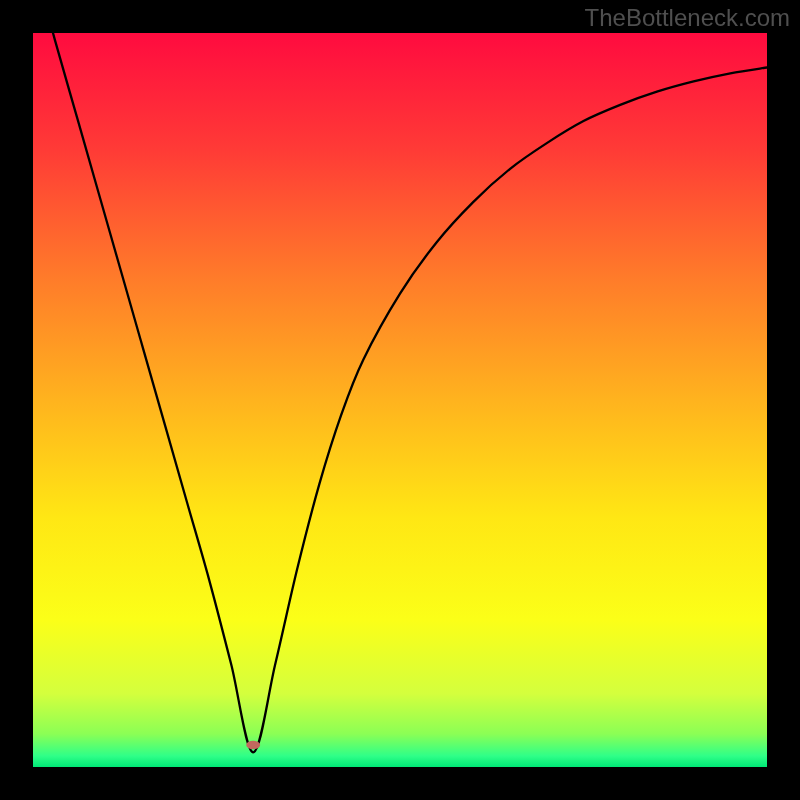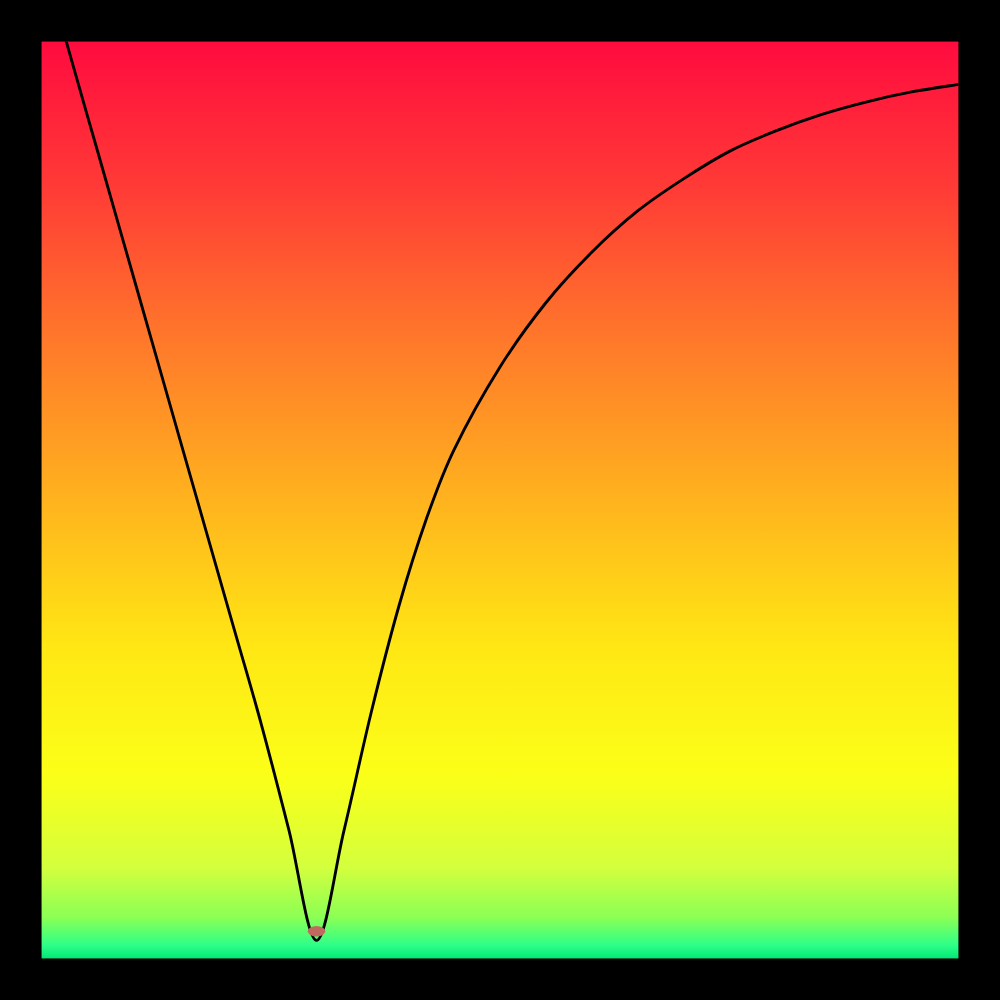--- a/index.html
+++ b/index.html
@@ -56,13 +56,14 @@
             <stop offset="95.5%" stop-color="#8bff55"></stop>
             <stop offset="98.5%" stop-color="#2fff88"></stop>
             <stop offset="100%" stop-color="#00e876"></stop>
           </linearGradient>
       </defs>
       <rect x="0" y="0" width="734" height="734" fill="url(#bg)"></rect>
       <path id="curve" fill="none" stroke="#000" stroke-width="2.3" stroke-linejoin="round" stroke-linecap="round" d="M 0 -73.40000000000009 C 3.67 -59.943333333333406, 14.68 -18.961666666666645, 22.02 7.340000000000032 C 29.36 33.64166666666671, 36.699999999999996 58.71999999999997, 44.04 84.40999999999997 C 51.38 110.09999999999997, 58.72 135.79000000000002, 66.06 161.48000000000002 C 73.4 187.17000000000002, 80.74 212.85999999999996, 88.08 238.54999999999995 C 95.42 264.23999999999995, 102.75999999999999 289.93000000000006, 110.1 315.62000000000006 C 117.44 341.31000000000006, 124.78 367, 132.12 392.69 C 139.46 418.38, 146.79999999999998 444.07, 154.14 469.76 C 161.48 495.45, 168.82 519.9166666666666, 176.16 546.8299999999999 C 183.5 573.7433333333332, 190.84 602.4916666666667, 198.18 631.24 C 205.52 659.9883333333333, 212.85999999999999 719.32, 220.2 719.32 C 227.54 719.32, 234.88 661.8233333333334, 242.22 631.24 C 249.56 600.6566666666666, 256.90000000000003 565.7916666666666, 264.24 535.8199999999999 C 271.58 505.84833333333324, 278.92 477.09999999999997, 286.26 451.40999999999997 C 293.59999999999997 425.71999999999997, 300.93999999999994 402.4766666666667, 308.28 381.68 C 315.62 360.8833333333333, 320.5133333333333 346.81499999999994, 330.3 326.62999999999994 C 340.0866666666667 306.44499999999994, 354.76666666666665 280.1433333333333, 367 260.57 C 379.23333333333335 240.99666666666667, 391.4666666666667 224.48166666666674, 403.70000000000005 209.19000000000005 C 415.9333333333334 193.89833333333337, 428.16666666666663 181.05333333333326, 440.4 168.81999999999994 C 452.6333333333333 156.58666666666662, 464.8666666666667 145.57666666666674, 477.1 135.79000000000008 C 489.33333333333337 126.00333333333343, 501.5666666666666 118.05166666666669, 513.8 110.10000000000002 C 526.0333333333333 102.14833333333335, 538.2666666666667 94.44133333333338, 550.5 88.08000000000004 C 562.7333333333333 81.7186666666667, 574.9666666666667 76.82533333333335, 587.2 71.93200000000002 C 599.4333333333334 67.03866666666669, 611.6666666666666 62.6346666666667, 623.9 58.72000000000003 C 636.1333333333333 54.80533333333335, 648.3666666666667 51.5023333333333, 660.6 48.44399999999996 C 672.8333333333334 45.38566666666662, 685.0666666666666 42.694333333333326, 697.3 40.370000000000005 C 709.5333333333333 38.04566666666668, 727.8833333333333 35.47666666666671, 734 34.49800000000005"></path>
       <ellipse id="marker" cx="220.2" cy="711.98" rx="7" ry="4.2" fill="#c1695e"></ellipse>
     </svg>
   </div>
+  <div class="watermark">TheBottleneck.com</div>
 </div>
 
 </body></html>

